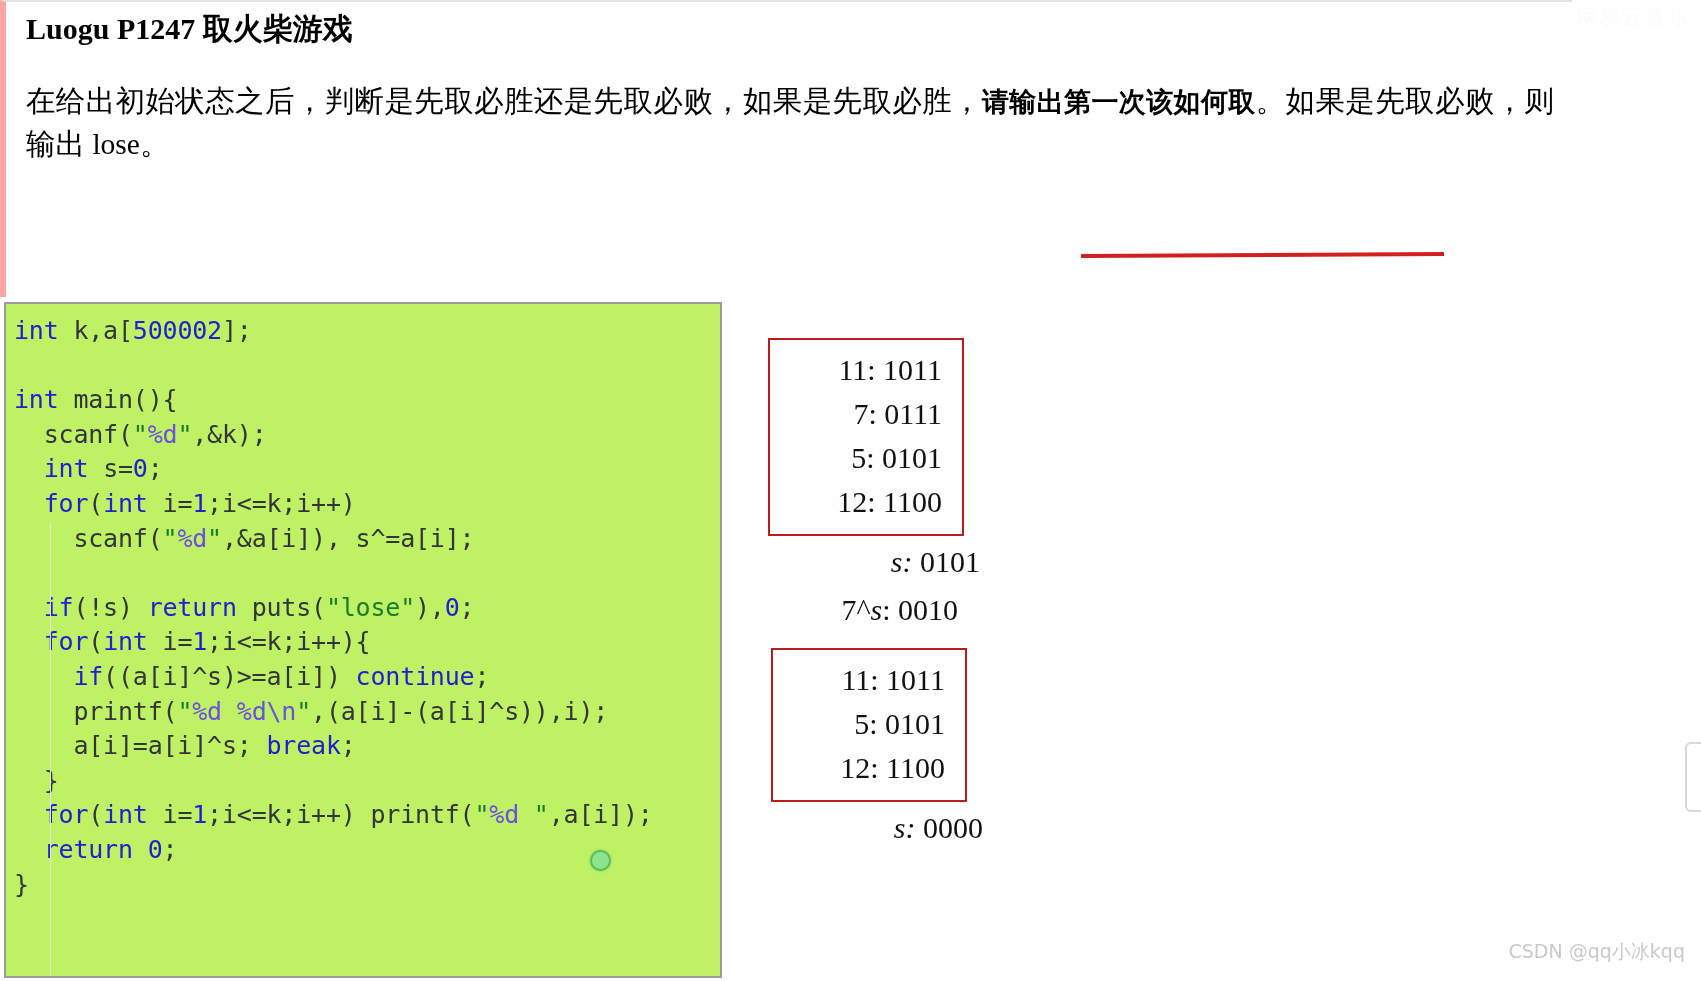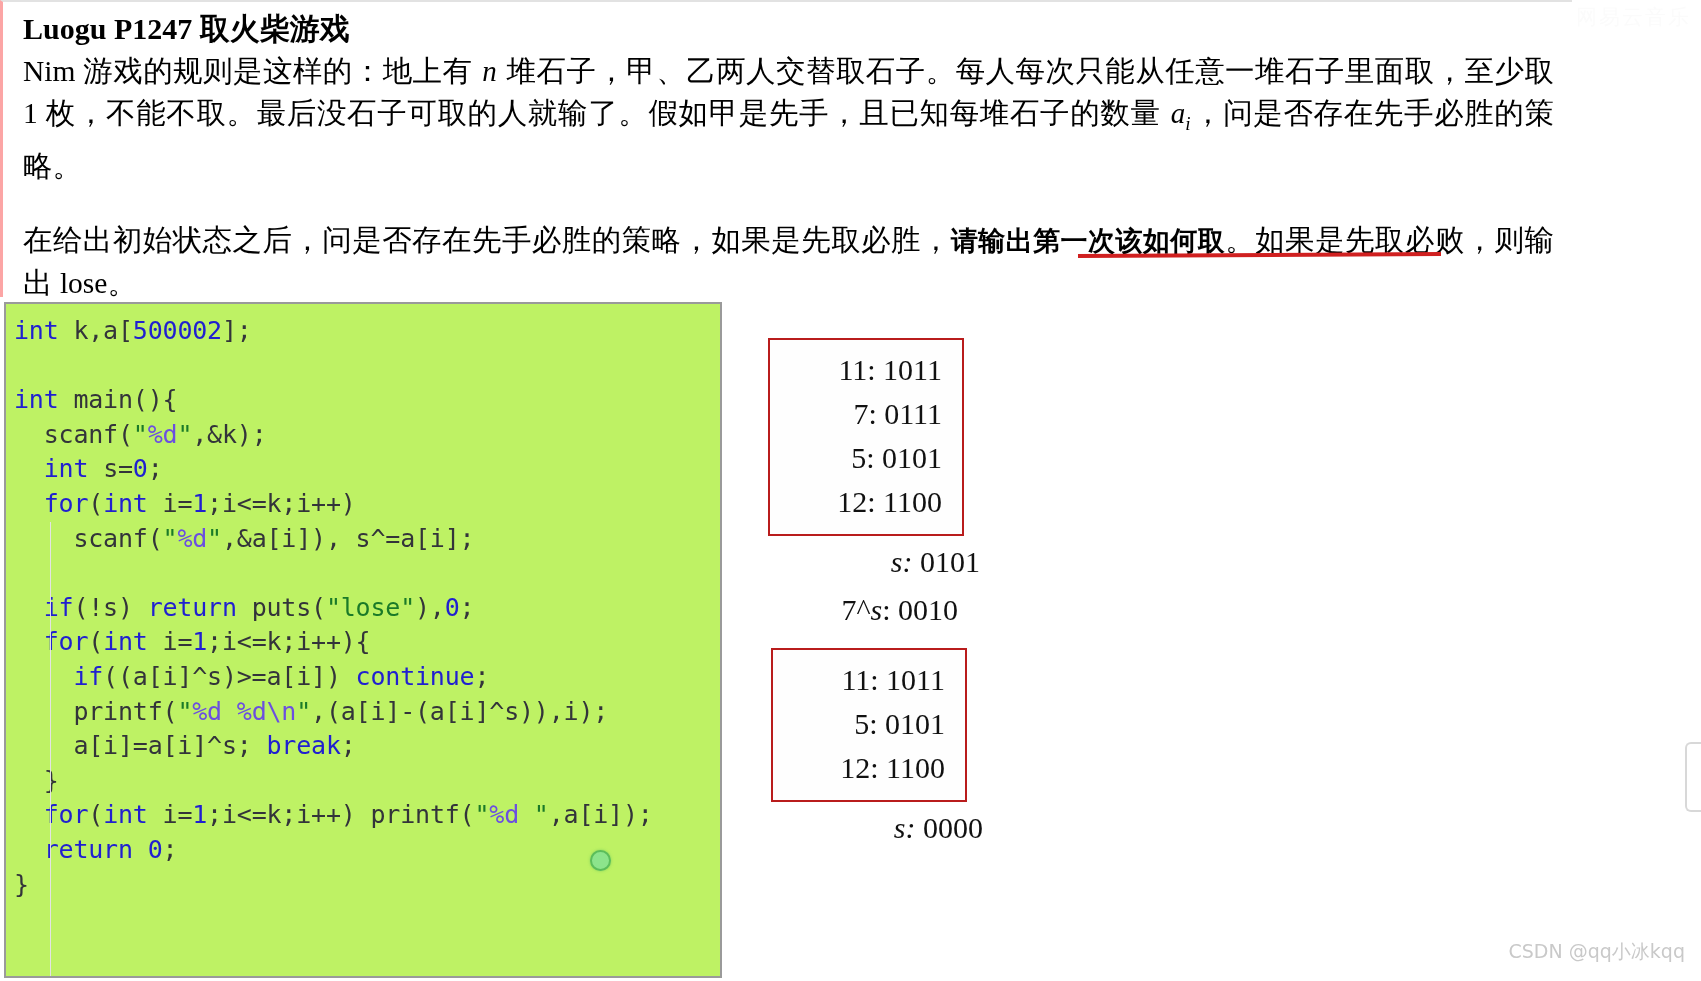--- a/index.html
+++ b/index.html
@@ -16,21 +16,21 @@
   }
 
   
   #statement {
     position: absolute;
     left: 0;
     top: 0;
     width: 1572px;
     height: 297px;
     background: #ffffff;
-    border-left: 3px solid #fca5a5;
+    border-left: 6px solid #fca5a5;
     border-top: 2px solid #e2e2e2;
     box-sizing: border-box;
     padding: 8px 18px 0 20px;
   }
   .stmt-title {
     font-family: "Liberation Serif", "DejaVu Serif", serif;
     font-weight: bold;
     font-size: 30px;
     line-height: 38px;
     color: #000000;
@@ -203,23 +203,22 @@
     background: #ffffff;
   }
 </style>
 </head>
 <body>
 
 <div id="statement">
 
   <div class="stmt-title">Luogu P1247 取火柴游戏</div>
 
-  <div class="stmt-para p1"><span>Nim 游戏的规则是这样的：地上有 </span><span class="mathvar">n</span><span> 堆石子，甲、乙两人交替取石子。每人每次只能从任意一堆石子里面取，至少取 1 枚，不能不取。最后没石子可取的人就输了。假如甲是先手，且已知每堆石子的数量 </span><span class="mathvar"><span>a</span><sub>i</sub></span><span>，问是否存在先手必胜的策略。</span></div>
-
-  <div class="stmt-para p2"><span>在给出初始状态之后，问是否存在先手必胜的策略，如果是先取必胜，</span><span class="kw-bold">请输出第一次该如何取</span><span>。如果是先取必败，则输出 lose。</span></div>
+
+  <div class="stmt-para p2"><span>在给出初始状态之后，判断是先取必胜还是先取必败，如果是先取必胜，</span><span class="kw-bold">请输出第一次该如何取</span><span>。如果是先取必败，则输出 lose。</span></div>
 
   <div class="redunderline"></div>
 </div>
 
 <div id="codeblock">
   <div class="indentguide"></div>
   <pre class="code"><span class="k">int</span> <span class="pl">k,a[</span><span class="n">500002</span><span class="pl">];</span>
 
 <span class="k">int</span> <span class="pl">main(){</span>
   <span class="pl">scanf(</span><span class="s">"</span><span class="sf">%d</span><span class="s">"</span><span class="pl">,&amp;k);</span>

